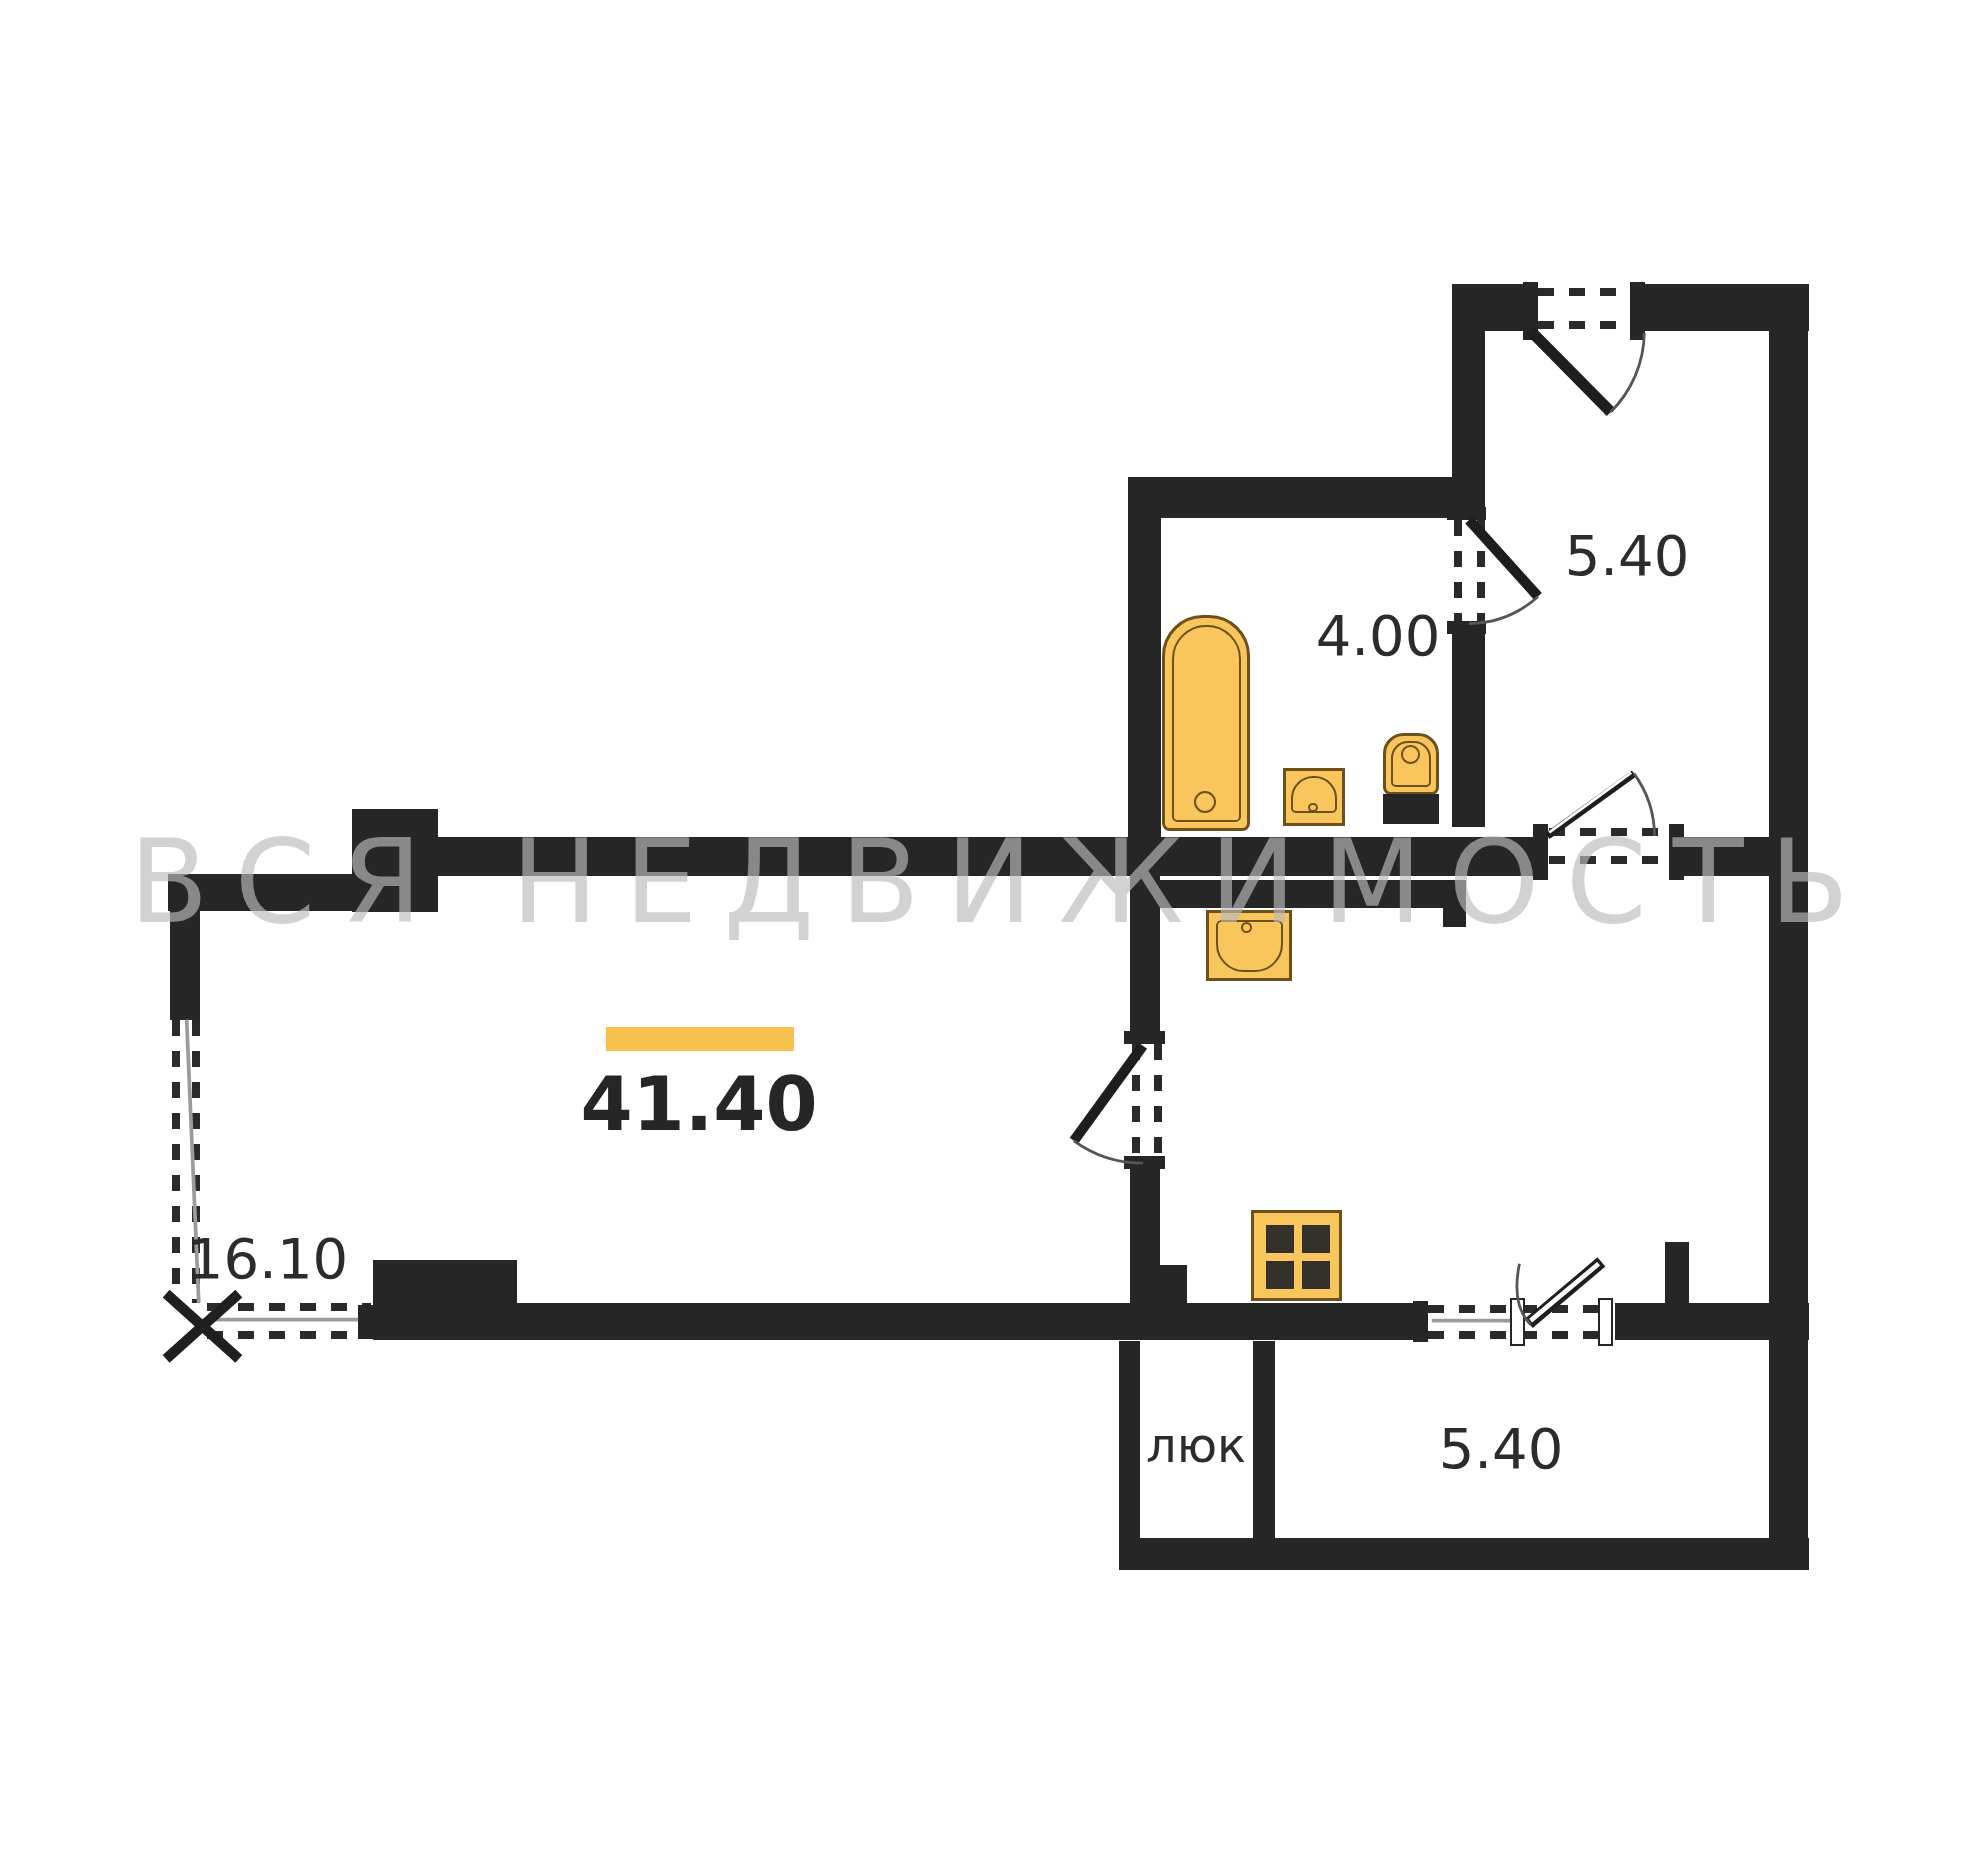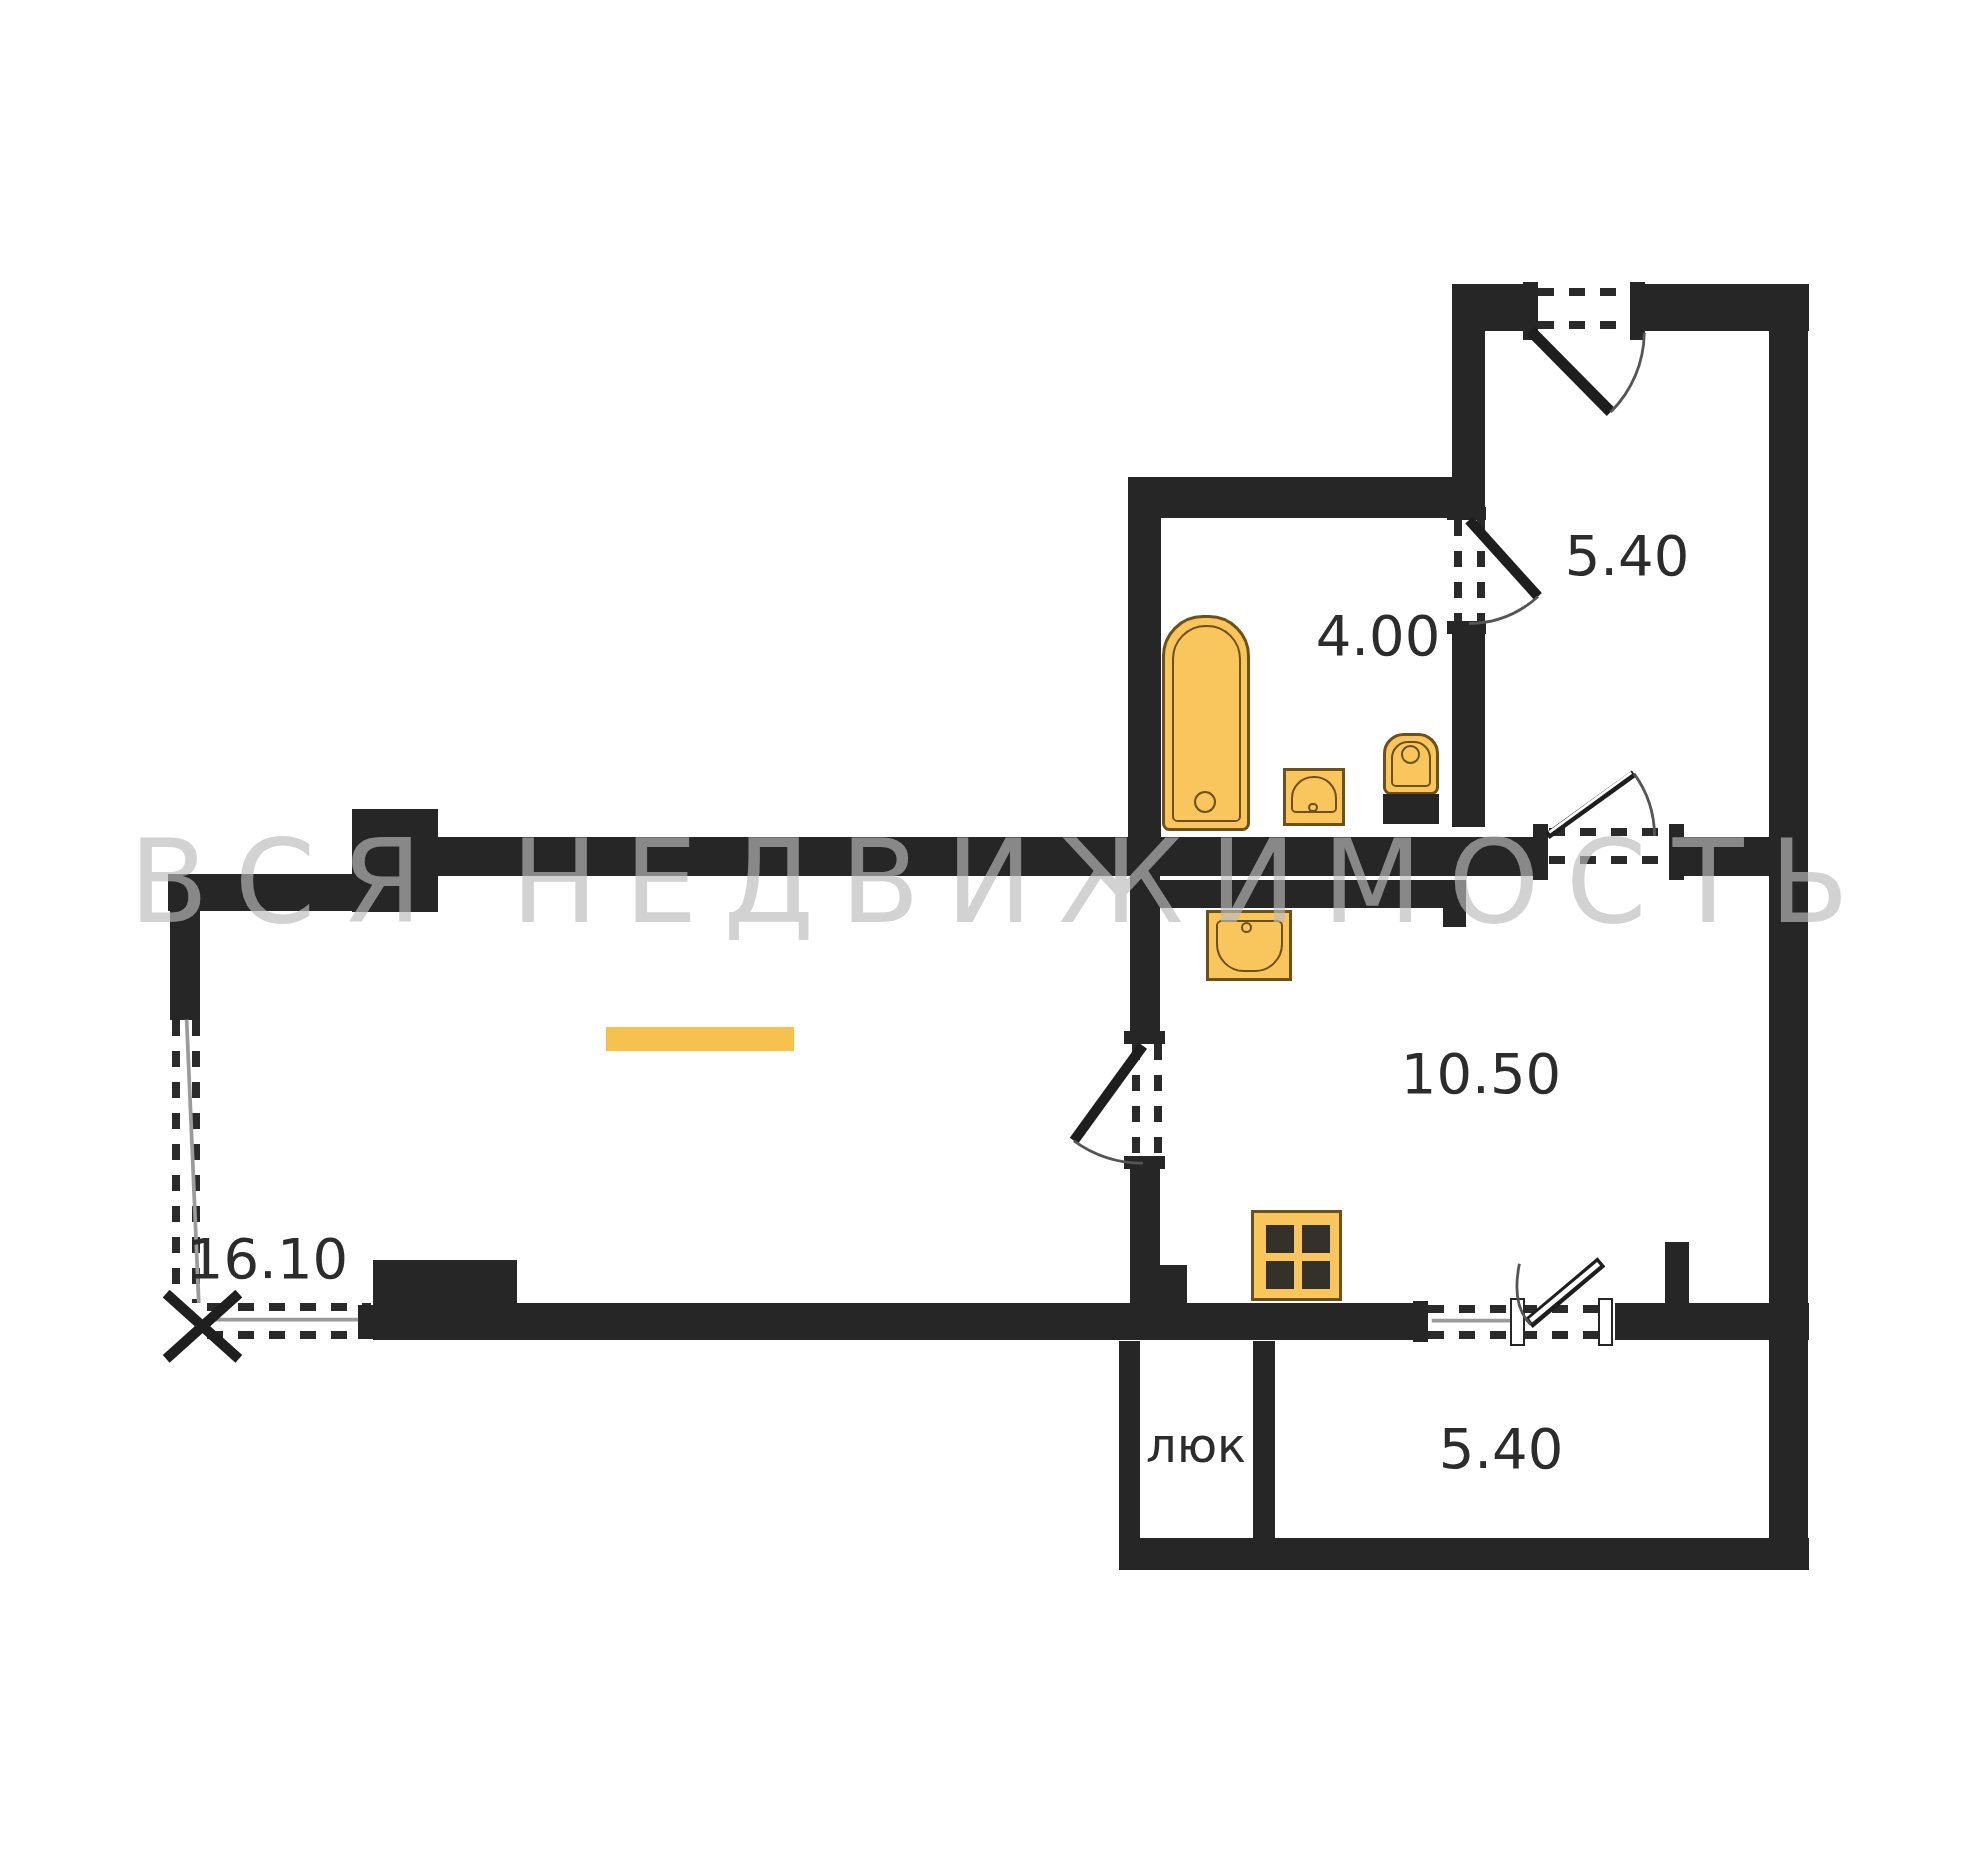--- a/index.html
+++ b/index.html
@@ -135,23 +135,23 @@
 
     <line x1="1640" y1="1420" x2="1718" y2="1354" stroke="#1e1e1e" stroke-width="13"></line>
     <line x1="1642" y1="1417" x2="1715" y2="1356" stroke="#ffffff" stroke-width="5"></line>
     <path d="M 1630 1356 Q 1621 1401 1642 1421" stroke="#555555" stroke-width="3" fill="none"></path>
 
     <line x1="178" y1="1388" x2="256" y2="1458" stroke="#1f1f1f" stroke-width="11"></line>
     <line x1="256" y1="1388" x2="178" y2="1458" stroke="#1f1f1f" stroke-width="11"></line>
   </svg>
 
   <div class="accentbar"></div>
+  <div class="lbl-total" style="left:522px;top:1067px;width:354px;">41.40</div>
   <div class="lbl" style="left:1487px;top:528px;width:280px;">5.40</div>
   <div class="lbl" style="left:1238px;top:608px;width:280px;">4.00</div>
   <div class="lbl" style="left:128px;top:1203px;width:280px;margin-top:28px;">16.10</div>
-  <div class="lbl" style="left:1341px;top:1046px;width:280px;">10.50</div>
   <div class="lbl" style="left:1103px;top:1421px;width:186px;font-size:48px;">люк</div>
   <div class="lbl" style="left:1361px;top:1421px;width:280px;">5.40</div>
 
   <div class="watermark">ВСЯ НЕДВИЖИМОСТЬ</div>
 
 </div>
 
 
 </body></html>

